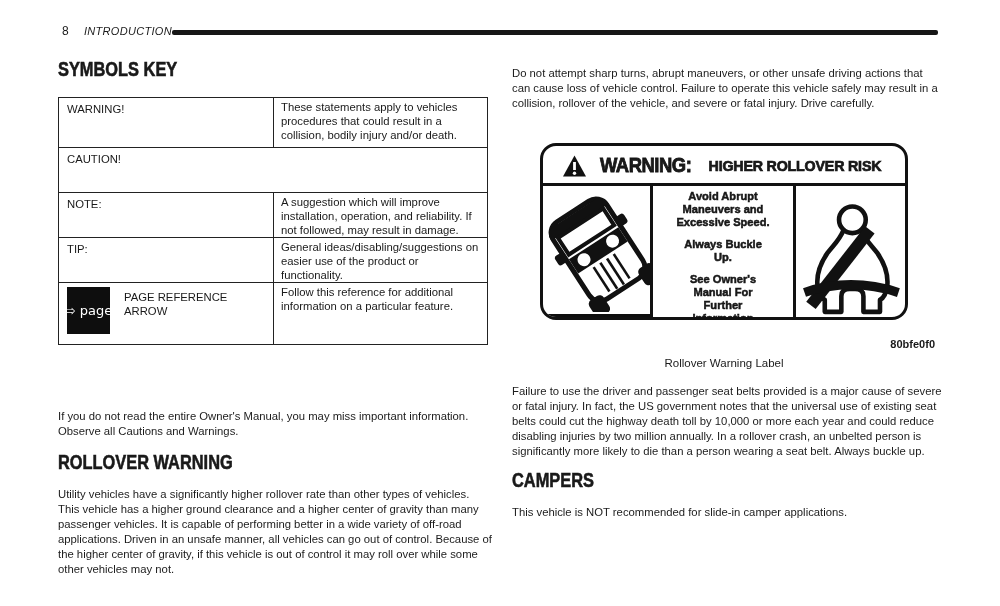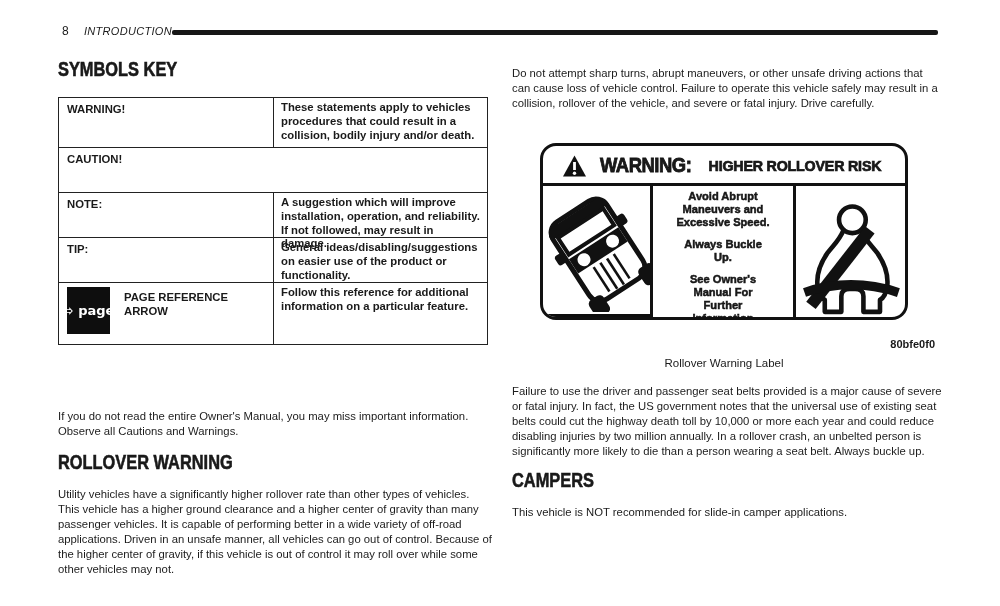--- a/index.html
+++ b/index.html
@@ -18,21 +18,21 @@
   
   .heading {
     display:inline-block; font-weight:bold; font-size:21px; white-space:nowrap;
     transform:scaleX(0.78); transform-origin:left center;
     -webkit-text-stroke:0.6px #161616; letter-spacing:0;
   }
 
   .para { font-size:11.3px; line-height:15px; color:#1c1c1c; }
 
   
-  .sym-table { left:58px; top:97px; width:430px; border:1.6px solid #222;font-weight:bold; }
+  .sym-table { left:58px; top:97px; width:430px; border:1.6px solid #222; }
   .sym-row { display:flex; border-bottom:1.6px solid #222; }
   .sym-row:last-child { border-bottom:none; }
   .sym-cell-l { width:215px; padding:4px 8px; font-size:11.3px; line-height:14px; }
   .sym-cell-r { width:215px; border-left:1.6px solid #222; padding:3px 7px; font-size:11.3px; line-height:13.8px; }
   .h52{height:50px} .h44{height:45px} .h44b{height:45px} .h61{height:61px} .h58{height:58px}
   .sym-iconrow { display:flex; gap:14px; align-items:flex-start; }
   .blk-icon {
     width:43px; height:47px; background:#0e0e0e; color:#fff; flex:0 0 auto;
     display:flex; align-items:center; justify-content:center;
   }

